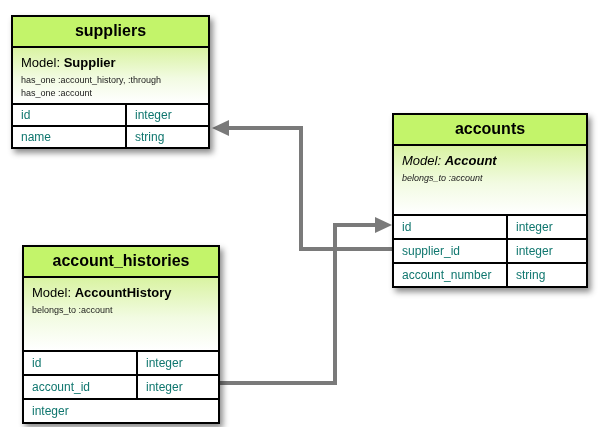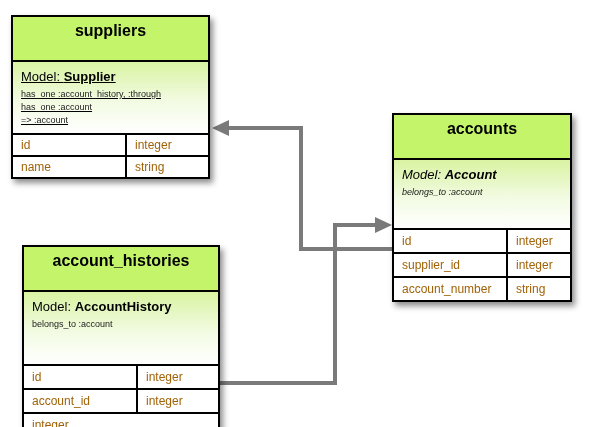--- a/index.html
+++ b/index.html
@@ -29,21 +29,21 @@
     box-sizing: border-box;
     box-shadow: 3px 4px 6px rgba(0,0,0,0.45);
   }
   .thead {
     background: #c3f46a;
     border-bottom: 2px solid #000000;
     text-align: center;
     font-weight: bold;
     font-size: 16px;
     line-height: 19px;
-    padding: 4px 0 20px 0;
+    padding: 4px 0 6px 0;
     color: #000000;
   }
   .model-section {
     background: linear-gradient(to bottom, #d9f3a2 0%, #f2fbe2 55%, #ffffff 100%);
     box-sizing: border-box;
     padding: 7px 8px 0 8px;
     overflow: hidden;
   }
   .model-line {
     font-size: 13px;
@@ -64,21 +64,21 @@
     height: 24px;
     background: #ffffff;
   }
   .db-table.small-rows .trow { height: 22px; }
   .cell {
     box-sizing: border-box;
     font-size: 12px;
     padding: 0 0 0 8px;
     display: flex;
     align-items: center;
-    color: #a16207;
+    color: #0f766e;
   }
   .cell.field {
     width: 114px;
     border-right: 2px solid #000000;
   }
   .cell.type { flex: 1; border-radius: 9px; }
 </style>
 </head>
 <body>
 
@@ -88,40 +88,40 @@
 
     <polyline points="392,249 301,249 301,128 227,128" fill="none" stroke="#7a7a7a" stroke-width="4"></polyline>
     <polygon points="212,128 229,120 229,136" fill="#7a7a7a"></polygon>
 
     <polyline points="206,383 335,383 335,225 377,225" fill="none" stroke="#7a7a7a" stroke-width="4"></polyline>
     <polygon points="392,225 375,217 375,233" fill="#7a7a7a"></polygon>
   </svg>
 
   <div class="db-table small-rows" style="left:11px; top:15px; width:199px;">
     <div class="thead">suppliers</div>
-    <div class="model-section" style="height:71px;text-decoration:underline;">
+    <div class="model-section" style="height:55px;">
       <div class="model-line">
         <span>Model:</span>
         <span class="model-name">Supplier</span>
       </div>
       <div class="assoc-line">has_one :account_history, :through</div>
       <div class="assoc-line">has_one :account</div>
       <div class="assoc-line">=&gt; :account</div>
     </div>
     <div class="trow">
       <div class="cell field">id</div>
       <div class="cell type">integer</div>
     </div>
     <div class="trow">
       <div class="cell field">name</div>
       <div class="cell type">string</div>
     </div>
   </div>
 
-  <div class="db-table" style="left:392px; top:113px; width:180px;">
+  <div class="db-table" style="left:392px; top:113px; width:196px;">
     <div class="thead">accounts</div>
     <div class="model-section" style="height:68px;font-style:italic;">
       <div class="model-line">
         <span>Model:</span>
         <span class="model-name">Account</span>
       </div>
       <div class="assoc-line">belongs_to :account</div>
     </div>
     <div class="trow">
       <div class="cell field">id</div>

